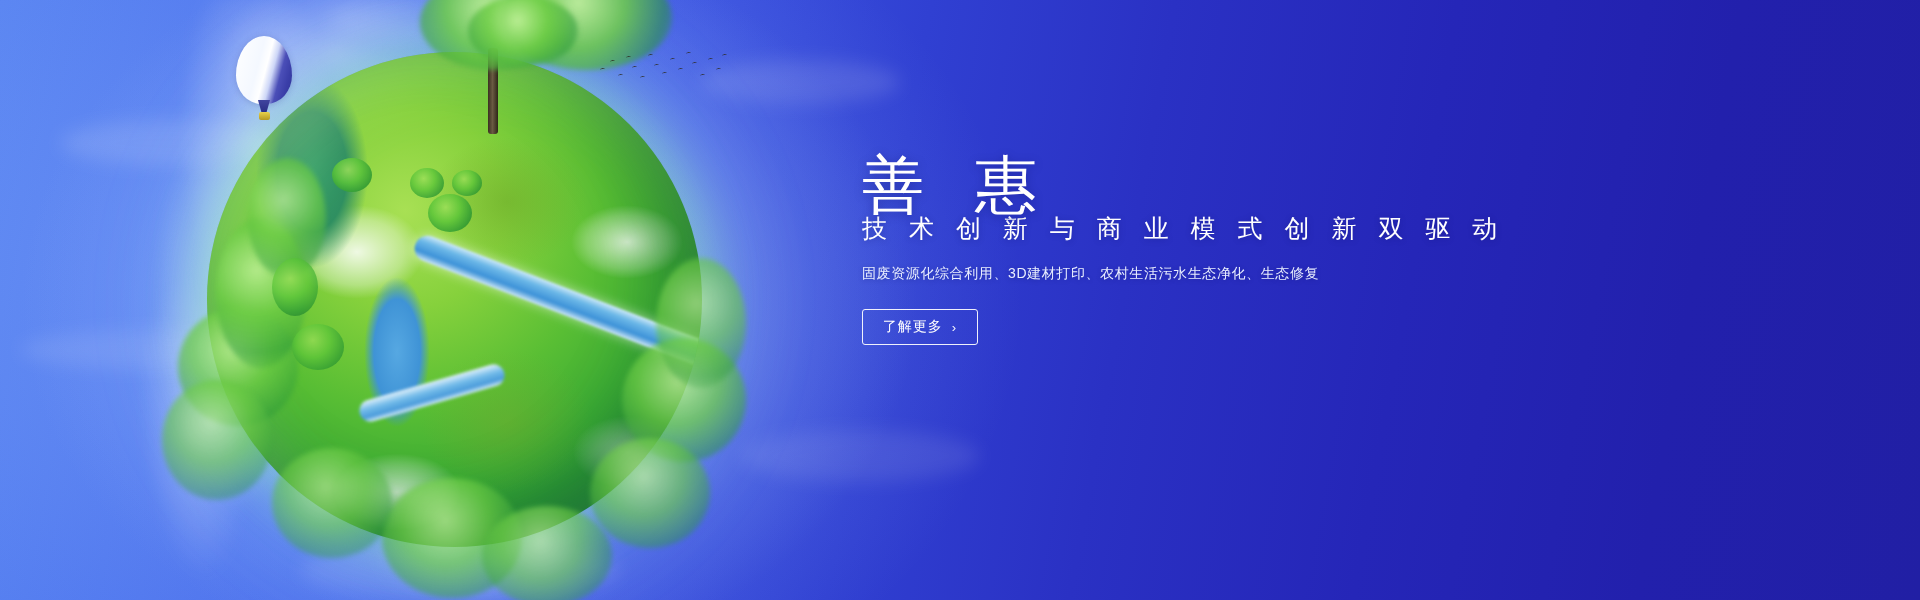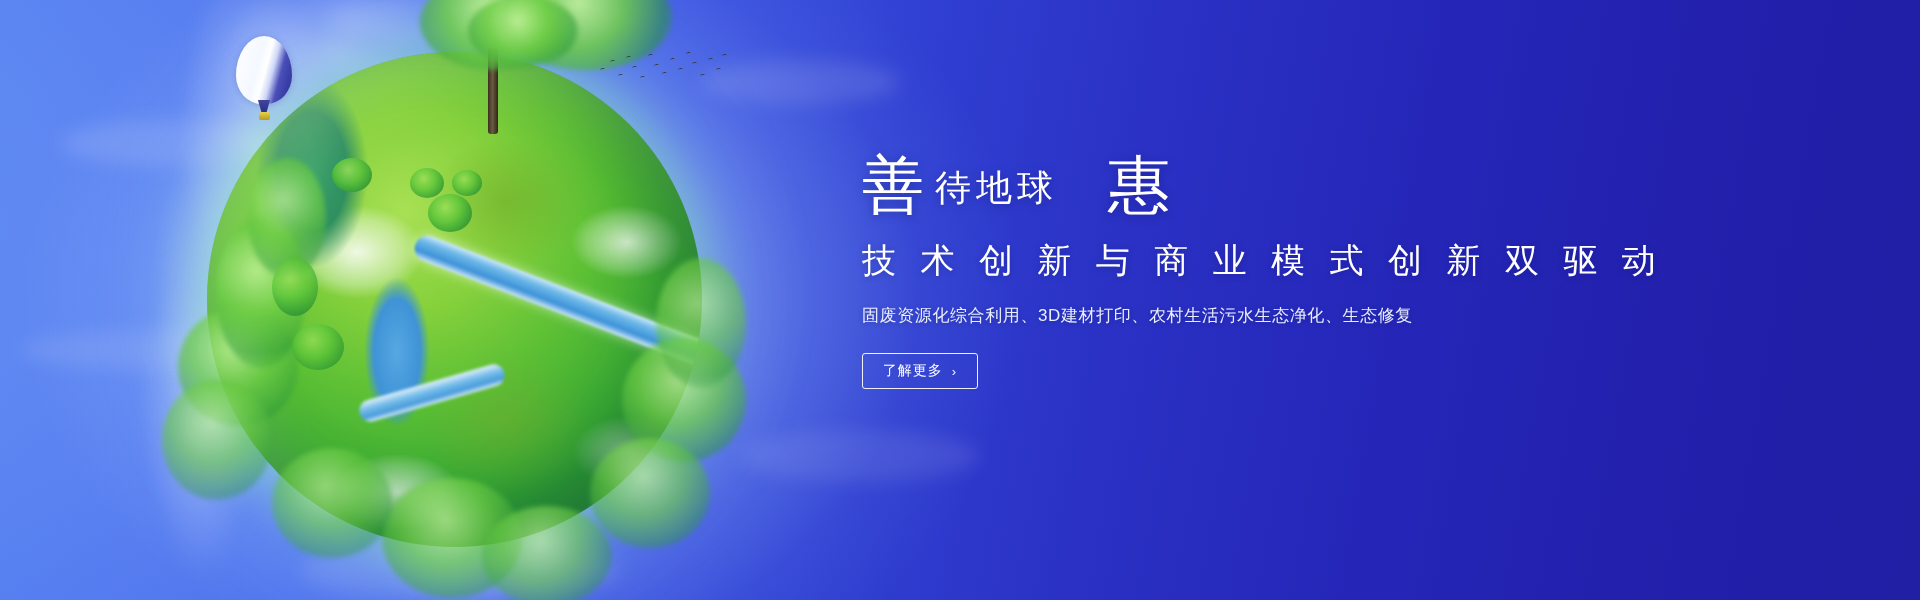--- a/index.html
+++ b/index.html
@@ -249,33 +249,32 @@
     line-height: 1;
     font-weight: 400;
     letter-spacing: 5px;
     padding-left: 10px;
     position: relative;
     top: -6px;
   }
   .hl-gap { display: inline-block; width: 50px; }
 
   .subtitle {
-    margin-top: 26px;
     color: #ffffff;
-    font-size: 34px;
+    font-size: 25px;
     letter-spacing: 7.5px;
     font-weight: 400;
     white-space: nowrap;
     text-shadow: 0 1px 6px rgba(10,15,90,0.30);
   }
 
   .tagline {
     margin-top: 20px;
     color: #e9eeff;
-    font-size: 17px;
+    font-size: 14px;
     letter-spacing: 0.6px;
     font-weight: 400;
     white-space: nowrap;
     text-shadow: 0 1px 5px rgba(10,15,90,0.30);
   }
 
   .cta {
     display: inline-flex;
     align-items: center;
     justify-content: center;
@@ -364,21 +363,20 @@
     <div class="bird" style="left:104px; top:24px;"></div>
     <div class="bird" style="left:112px; top:8px;"></div>
     <div class="bird" style="left:120px; top:18px;"></div>
     <div class="bird" style="left:126px; top:4px;"></div>
   </div>
 
   <div class="content">
 
     <div class="headline">
       <span class="hl-big">善</span>
-      <span class="hl-small">待地球</span>
       <span class="hl-gap"></span>
       <span class="hl-big">惠</span>
     </div>
 
     <div class="subtitle">技 术 创 新 与 商 业 模 式 创 新 双 驱 动</div>
 
     <div class="tagline">固废资源化综合利用、3D建材打印、农村生活污水生态净化、生态修复</div>
 
     <button class="cta">
       <span>了解更多</span>

